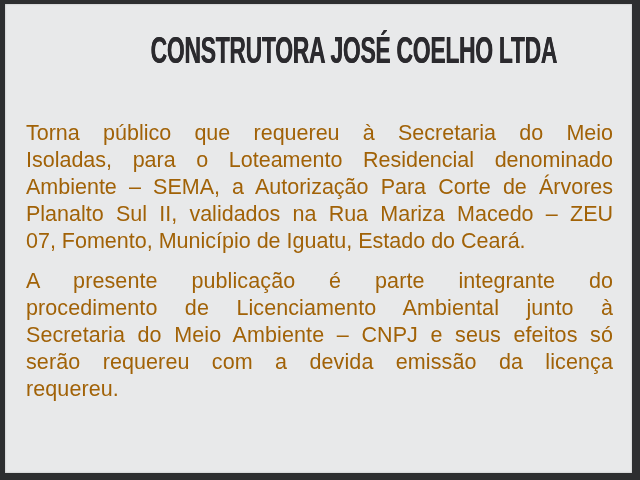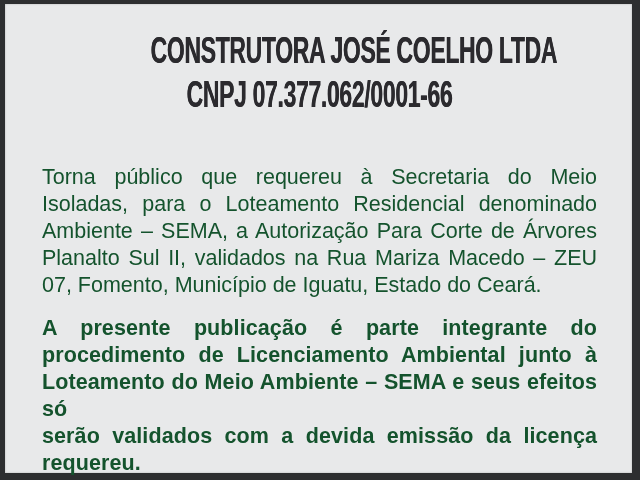--- a/index.html
+++ b/index.html
@@ -37,65 +37,62 @@
   .title-line .condensed {
     display: inline-block;
     transform: scaleX(0.62);
     transform-origin: 50% 50%;
     font-size: 37px;
     font-weight: bold;
     letter-spacing: -0.5px;
     text-shadow: 0.5px 0 0 #2b2a2e;
   }
   .para {
-    color: #14532d;
+    color: #a16207;
     font-size: 21.5px;
     line-height: 27px;
-    margin: 16px;
+    margin: 0;
   }
   .para .jline {
     text-align: justify;
     text-align-last: justify;
   }
   .para .jline.last {
     text-align: right;
     text-align-last: left;
   }
   .para-1 { font-weight: normal; }
   .para-2 {
-    font-weight: bold;
+    font-weight: normal;
     margin-top: 13px;
     letter-spacing: 0.1px;
   }
 </style>
 </head>
 <body>
 
 <div class="frame">
   <div class="notice">
 
     <div class="title-block">
       <div class="title-line">
         <span class="condensed">CONSTRUTORA JOSÉ COELHO LTDA</span>
       </div>
-      <div class="title-line">
-        <span class="condensed">CNPJ 07.377.062/0001-66</span>
-      </div>
     </div>
 
     <div class="para para-1">
         <div class="jline">Torna público que requereu à Secretaria do Meio</div>
         <div class="jline">Isoladas, para o Loteamento Residencial denominado</div>
         <div class="jline">Ambiente – SEMA, a Autorização Para Corte de Árvores</div>
         <div class="jline">Planalto Sul II, validados na Rua Mariza Macedo – ZEU</div>
         <div class="jline last">07, Fomento, Município de Iguatu, Estado do Ceará.</div>
       </div>
 
     <div class="para para-2">
         <div class="jline">A presente publicação é parte integrante do</div>
         <div class="jline">procedimento de Licenciamento Ambiental junto à</div>
-        <div class="jline">Loteamento do Meio Ambiente – SEMA e seus efeitos só</div>
-        <div class="jline">serão validados com a devida emissão da licença</div>
+        <div class="jline">Secretaria do Meio Ambiente – CNPJ e seus efeitos só</div>
+        <div class="jline">serão requereu com a devida emissão da licença</div>
         <div class="jline last">requereu.</div>
       </div>
 
   </div>
 </div>
 
 </body></html>

